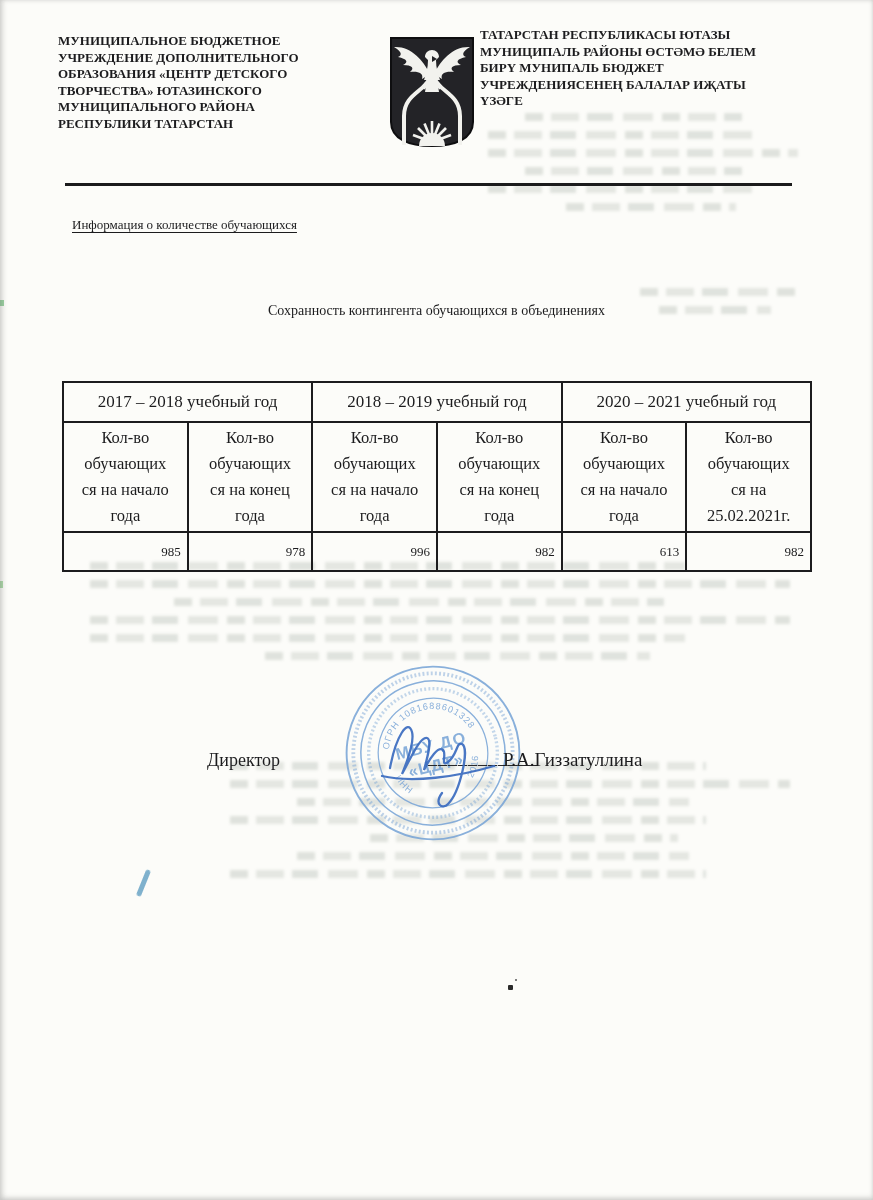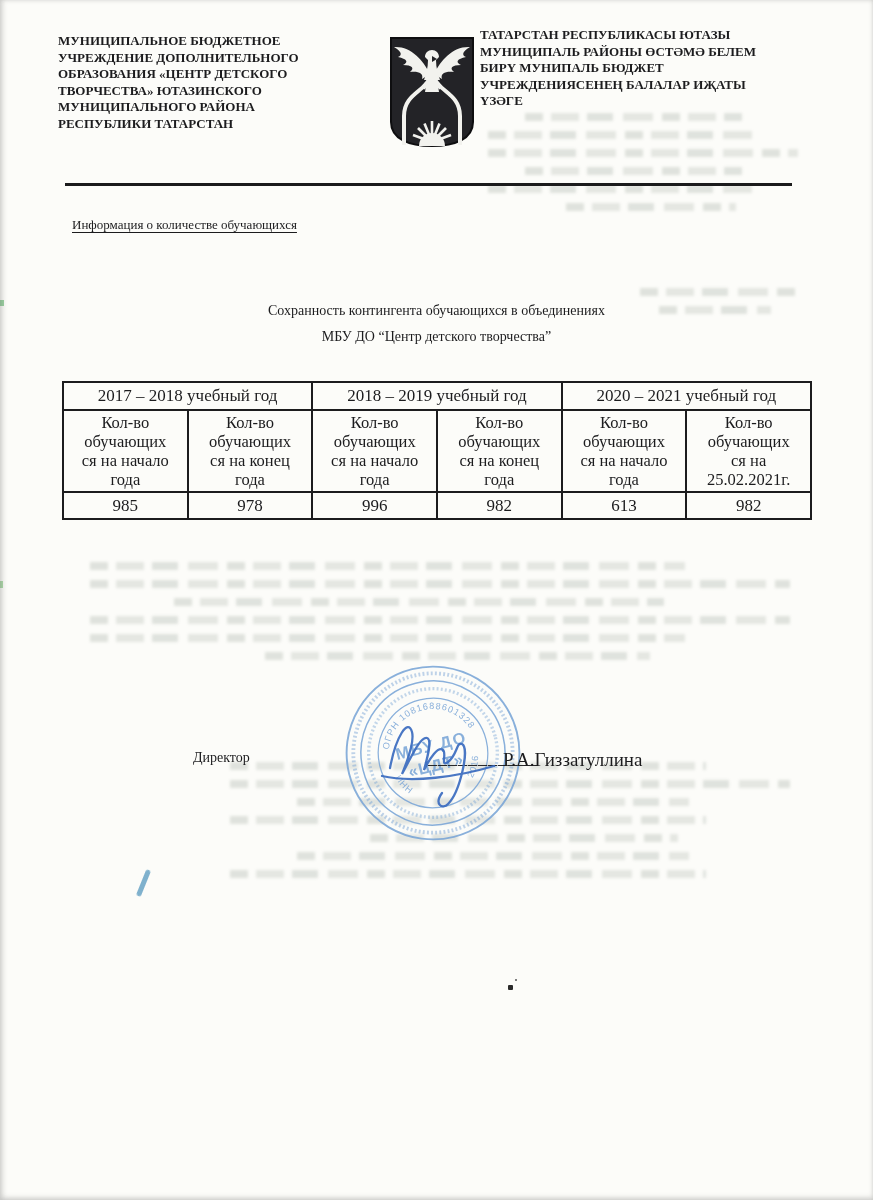--- a/index.html
+++ b/index.html
@@ -15,26 +15,26 @@
   .org-block{font-weight:bold;font-size:13px;line-height:16.5px;text-align:left;z-index:5;}
   .org-left{left:58px;top:33px;width:318px;}
   .org-right{left:480px;top:27px;width:336px;}
   .emblem{left:387px;top:36px;z-index:5;}
   .rule{left:65px;top:183px;width:727px;height:3px;background:#1b1b1c;z-index:5;}
   
   .subject{left:72px;top:217px;font-size:13px;text-decoration:underline;text-underline-offset:3px;z-index:5;}
   .title-block{left:0;top:262px;width:873px;text-align:center;font-size:14px;line-height:25.5px;z-index:5;margin-top:36px;}
   
   table.enroll{left:62px;top:381px;position:absolute;border-collapse:collapse;table-layout:fixed;width:750px;z-index:5;background:transparent;}
-  table.enroll td,table.enroll th{border:2px solid #1c1c1e;font-weight:normal;padding:0;}
+  table.enroll td,table.enroll th{border:2px solid #1c1c1e;font-weight:normal;padding:6px;}
   table.enroll th.group{font-size:17px;height:26px;text-align:center;}
-  table.enroll td.colhead{font-size:16.5px;line-height:19px;text-align:center;padding:2px 1px;vertical-align:middle;}
-  table.enroll td.val{font-size:17px;height:25px;text-align:center;}
-  
-  .sig-role{left:193px;top:750px;font-size:14px;z-index:6;}
+  table.enroll td.colhead{font-size:16.5px;line-height:26px;text-align:center;padding:2px 1px;vertical-align:middle;}
+  table.enroll td.val{font-size:13px;height:25px;text-align:right;}
+  
+  .sig-role{left:207px;top:750px;font-size:18px;z-index:6;}
   .sig-line{left:428px;top:748px;font-size:18px;letter-spacing:1px;z-index:6;}
   .sig-name{left:503px;top:749px;font-size:19px;z-index:6;}
   .stamp{left:337px;top:657px;width:192px;height:192px;transform:rotate(-14deg);opacity:.85;z-index:4;}
   .autograph{left:372px;top:706px;width:132px;height:104px;z-index:7;}
   
   .bleed{z-index:1;}
   .bleed-row{height:8px;margin:10px 0;filter:blur(1.5px);opacity:.42;
     background:repeating-linear-gradient(90deg,
       rgba(128,142,128,.55) 0 18px, transparent 18px 26px,
       rgba(128,142,128,.45) 26px 54px, transparent 54px 62px,
@@ -95,21 +95,20 @@
 БИРҮ МУНИПАЛЬ БЮДЖЕТ
 УЧРЕЖДЕНИЯСЕНЕҢ БАЛАЛАР ИҖАТЫ
 ҮЗӘГЕ</div>
 
 <div class="abs rule"></div>
 
 <div class="abs subject">Информация о количестве обучающихся</div>
 
 <div class="abs title-block">
   <div>Сохранность контингента обучающихся в объединениях</div>
-  <div>МБУ ДО “Центр детского творчества”</div>
 </div>
 
 <table class="enroll">
   <tbody>
       <tr>
     <th class="group" colspan="2">2017 – 2018 учебный год</th>
     <th class="group" colspan="2">2018 – 2019 учебный год</th>
     <th class="group" colspan="2">2020 – 2021 учебный год</th>
   </tr>
   <tr>

